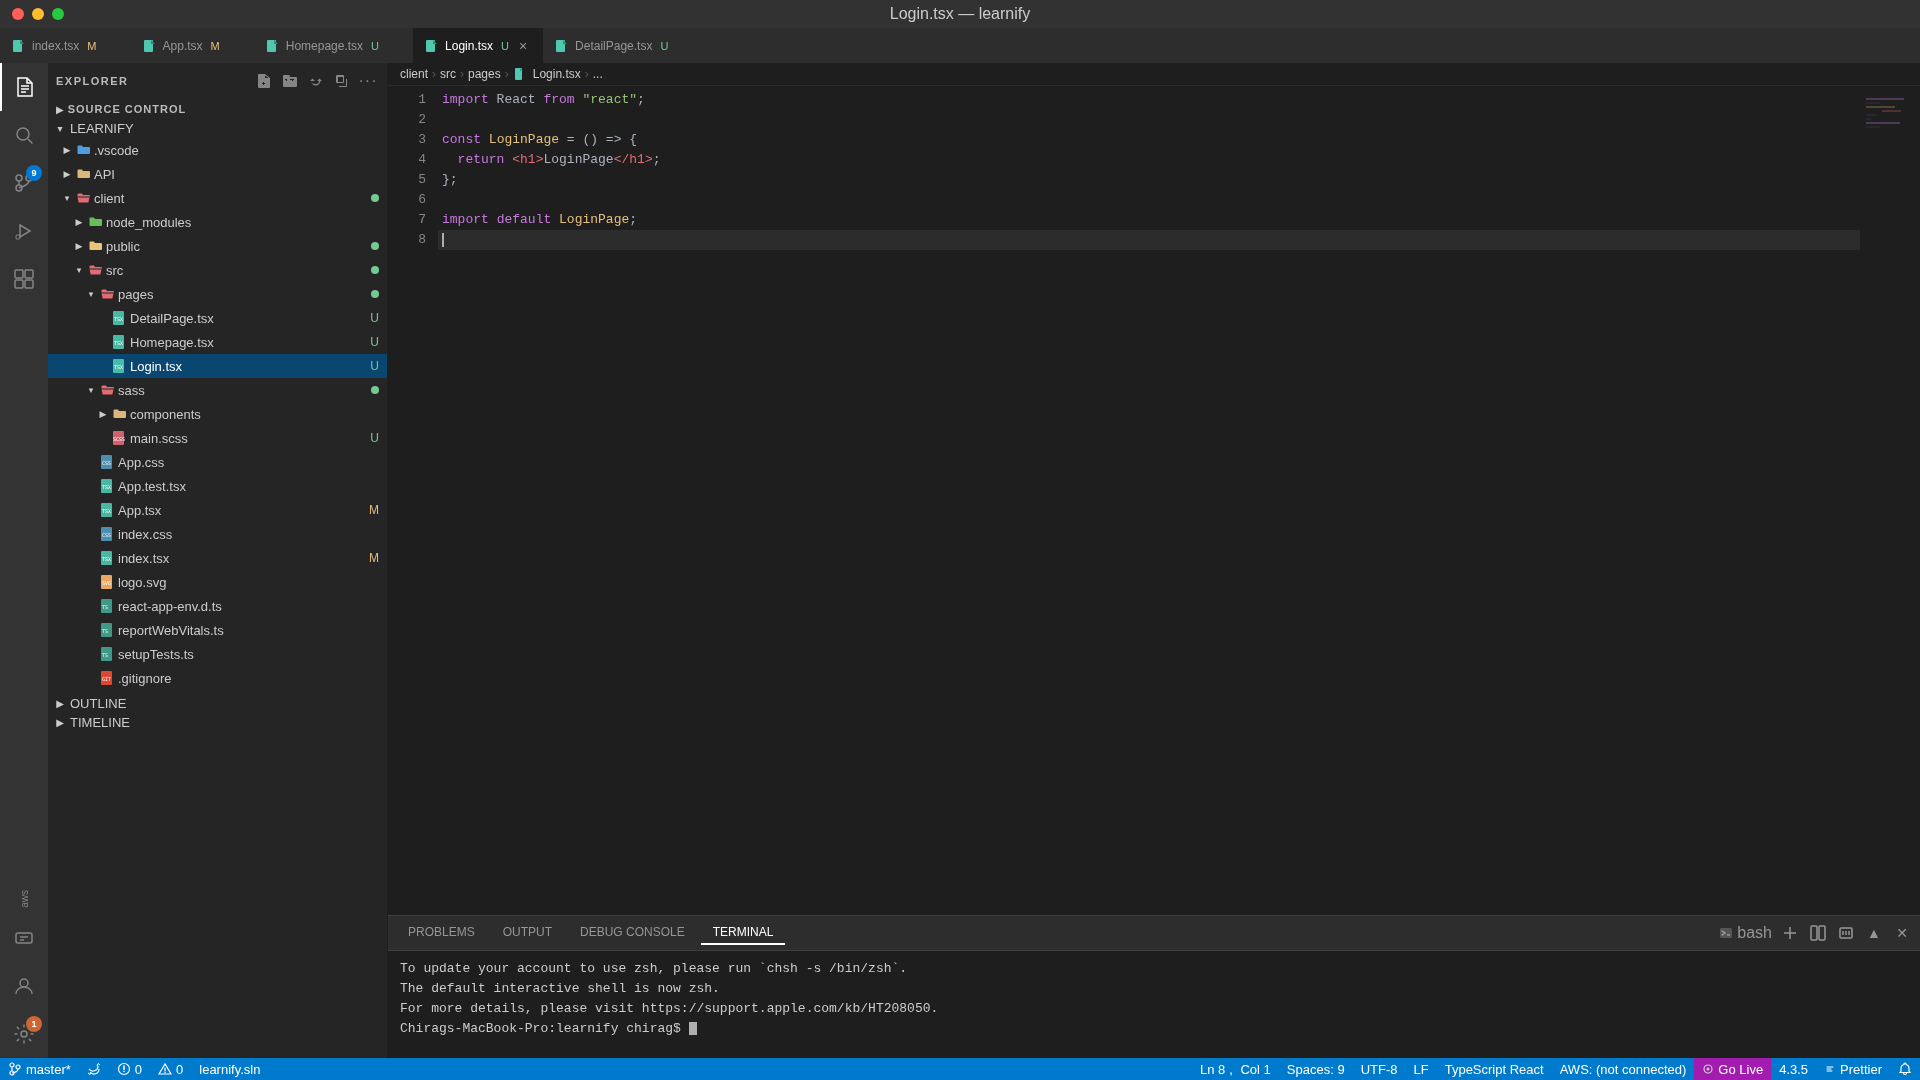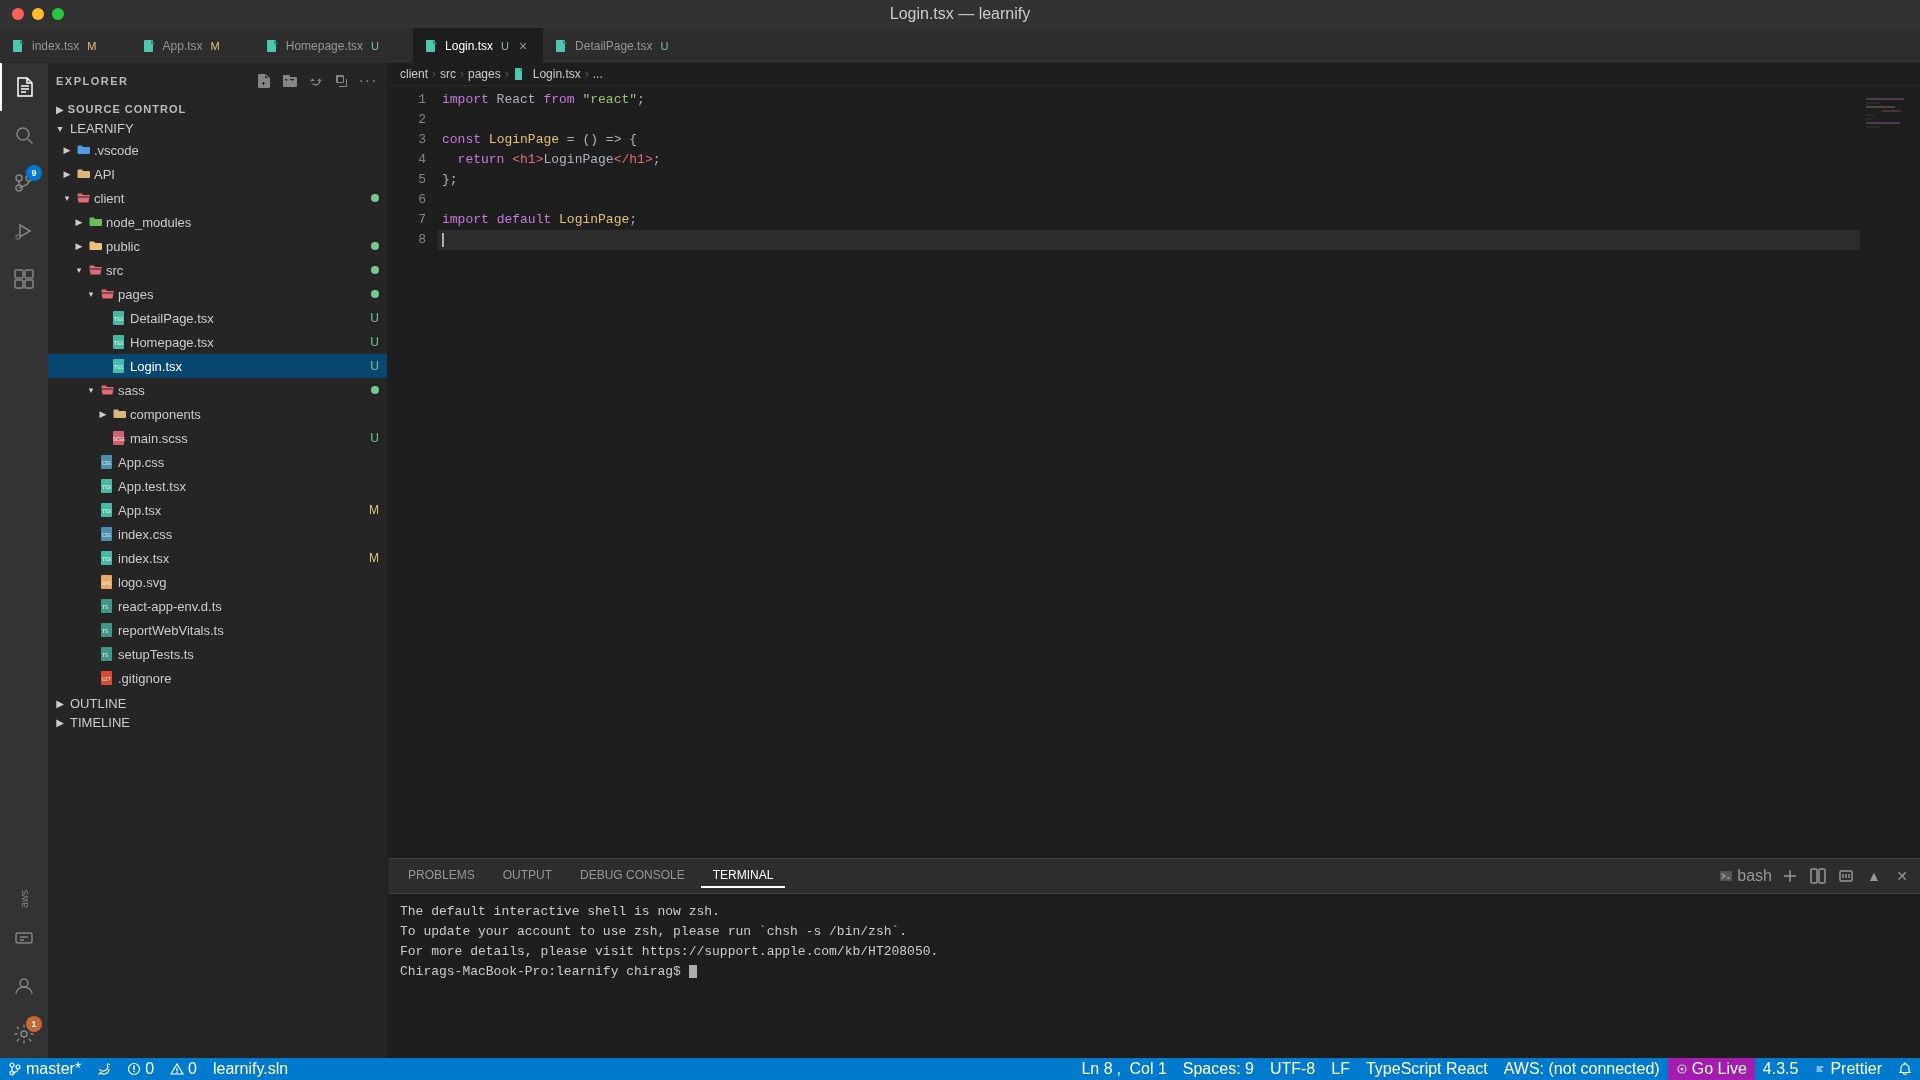--- a/index.html
+++ b/index.html
@@ -241,21 +241,21 @@
     .minimap {
       width: 60px;
       background: #1e1e1e;
       flex-shrink: 0;
       opacity: 0.5;
       padding: 4px 2px;
     }
 
     
     .panel-area {
-      height: 200px;
+      height: 143px;
       background: #1e1e1e;
       display: flex;
       flex-direction: column;
       border-top: 1px solid #404040;
       flex-shrink: 0;
     }
     .panel-tabs {
       display: flex;
       background: #2d2d2d;
       height: 35px;
@@ -302,21 +302,21 @@
       background: #1e1e1e;
     }
     .terminal-line { line-height: 20px; }
 
     
     .status-bar {
       height: 22px;
       background: #007acc;
       display: flex;
       align-items: center;
-      font-size: 16px;
+      font-size: 13px;
       color: #ffffff;
       flex-shrink: 0;
     }
     .status-left {
       display: flex;
       align-items: center;
       gap: 0;
     }
     .status-item {
       padding: 0 8px;
@@ -954,22 +954,22 @@
                     <line x1="5" y1="6" x2="5" y2="10" stroke="currentColor" stroke-width="1.5"></line>
                     <line x1="8" y1="6" x2="8" y2="10" stroke="currentColor" stroke-width="1.5"></line>
                     <line x1="11" y1="6" x2="11" y2="10" stroke="currentColor" stroke-width="1.5"></line>
                   </svg>
               </div>
               <div class="panel-control-btn" title="Maximize Panel">▲</div>
               <div class="panel-control-btn" title="Close Panel">✕</div>
             </div>
           </div>
           <div class="terminal-content" id="terminal-content">
+              <div class="terminal-line">To update your account to use zsh, please run `chsh -s /bin/zsh`.</div>
               <div class="terminal-line">The default interactive shell is now zsh.</div>
-              <div class="terminal-line">To update your account to use zsh, please run `chsh -s /bin/zsh`.</div>
               <div class="terminal-line">For more details, please visit https://support.apple.com/kb/HT208050.</div>
               <div class="terminal-line">Chirags-MacBook-Pro:learnify chirag$ <span style="display: inline-block; width: 8px; height: 13px; background: rgb(174, 175, 173); vertical-align: middle; animation: 1s step-end 0s infinite normal none running blink;"></span></div>
             </div>
         </div>
       </div>
     </div>
   </div>
 
   <div class="status-bar">
     <div class="status-left">

